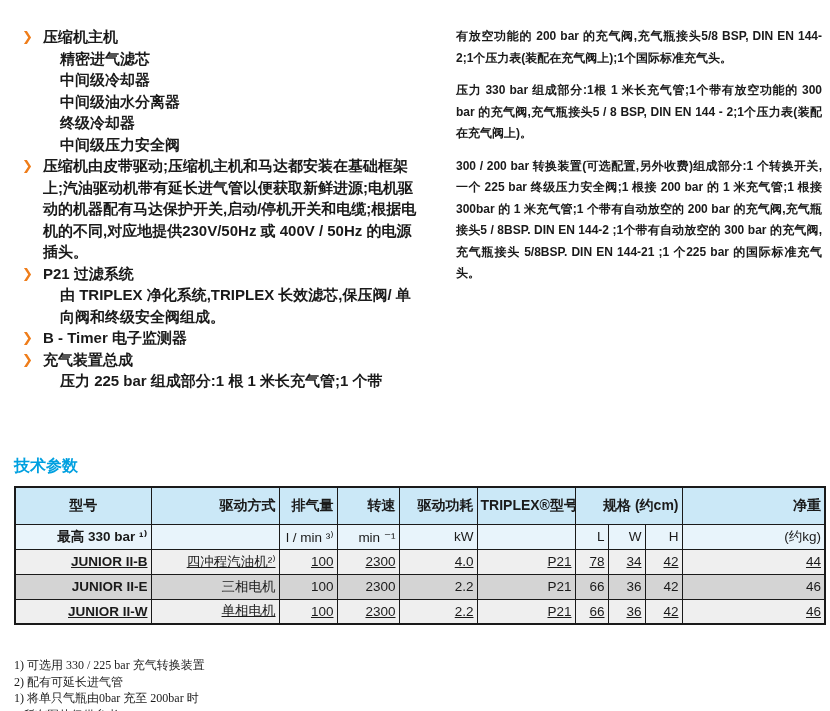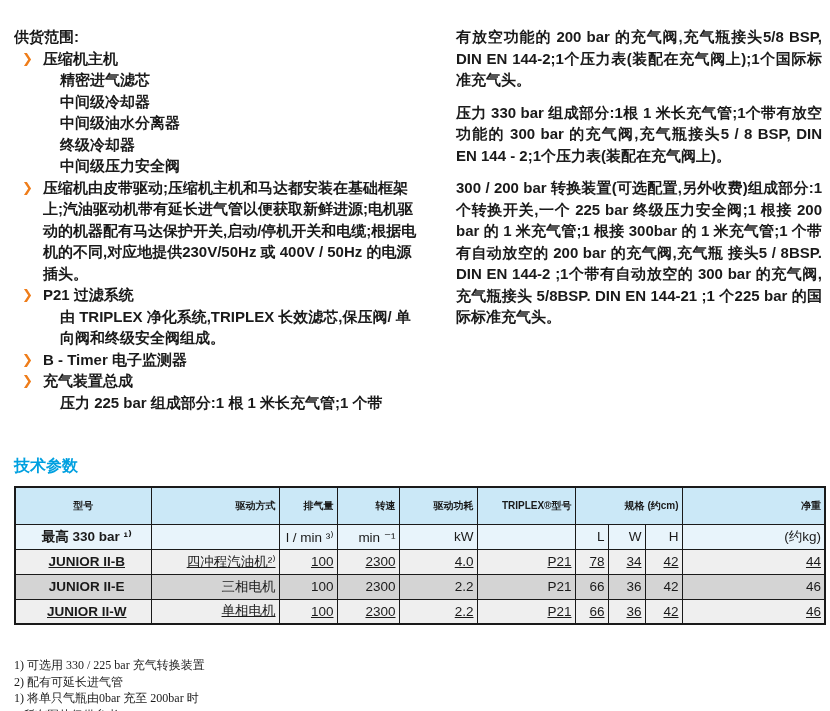--- a/index.html
+++ b/index.html
@@ -21,21 +21,21 @@
   .page{padding:26px 8px 0 14px;}
 
   
   .top{display:flex;height:430px;overflow:hidden;}
   .col-left{
     width:408px;flex:0 0 408px;
     font-size:15px;font-weight:600;line-height:21.5px;
   }
   .col-right{
     width:366px;flex:0 0 366px;margin-left:34px;
-    font-size:15px;font-weight:600;line-height:21.5px;
+    font-size:12px;font-weight:600;line-height:21.5px;
     text-align:justify;
   }
   .col-right p{margin:0 0 11px 0;}
   .h-title{font-weight:700;}
   .item{position:relative;padding-left:29px;}
   .chev{
     position:absolute;left:8px;top:0;
     color:var(--accent-orange);font-weight:700;font-size:13px;
   }
   .sub{padding-left:46px;}
@@ -47,43 +47,42 @@
   }
   table{
     border-collapse:collapse;width:812px;table-layout:fixed;
     border:2px solid var(--ink);
   }
   td{
     border:1px solid var(--ink);
     font-size:13.5px;text-align:right;padding:0 3px;
     overflow:hidden;white-space:nowrap;
   }
-  tr.hdr td{background:var(--table-header-bg);height:37px;font-weight:700;font-size:10px;}
+  tr.hdr td{background:var(--table-header-bg);height:37px;font-weight:700;font-size:14px;}
   tr.units td{background:var(--table-units-bg);height:25px;}
   tr.r-light td{background:var(--row-light-bg);height:25px;text-decoration:underline;}
   tr.r-dark td{background:var(--row-dark-bg);height:25px;margin-left:43px;}
-  td.c-model{text-align:center;padding-left:10px;font-weight:700;}
+  td.c-model{text-align:right;padding-left:10px;font-weight:700;}
   tr.hdr td.c-model{text-align:center;padding-left:3px;}
 
   
   .footnotes{
     margin-top:32px;font-size:12px;font-weight:400;line-height:16.5px;
     color:var(--ink);
     font-family:Liberation Serif, serif;
   }
 </style>
 </head>
 <body>
 
 <div class="page">
 
   <div class="top">
 
     <div class="col-left">
-      <div class="h-title">供货范围:</div>
 
       <div class="item">
         <span class="chev">❯</span>
         <span>压缩机主机</span>
       </div>
       <div class="sub">精密进气滤芯</div>
       <div class="sub">中间级冷却器</div>
       <div class="sub">中间级油水分离器</div>
       <div class="sub">终级冷却器</div>
       <div class="sub">中间级压力安全阀</div>

